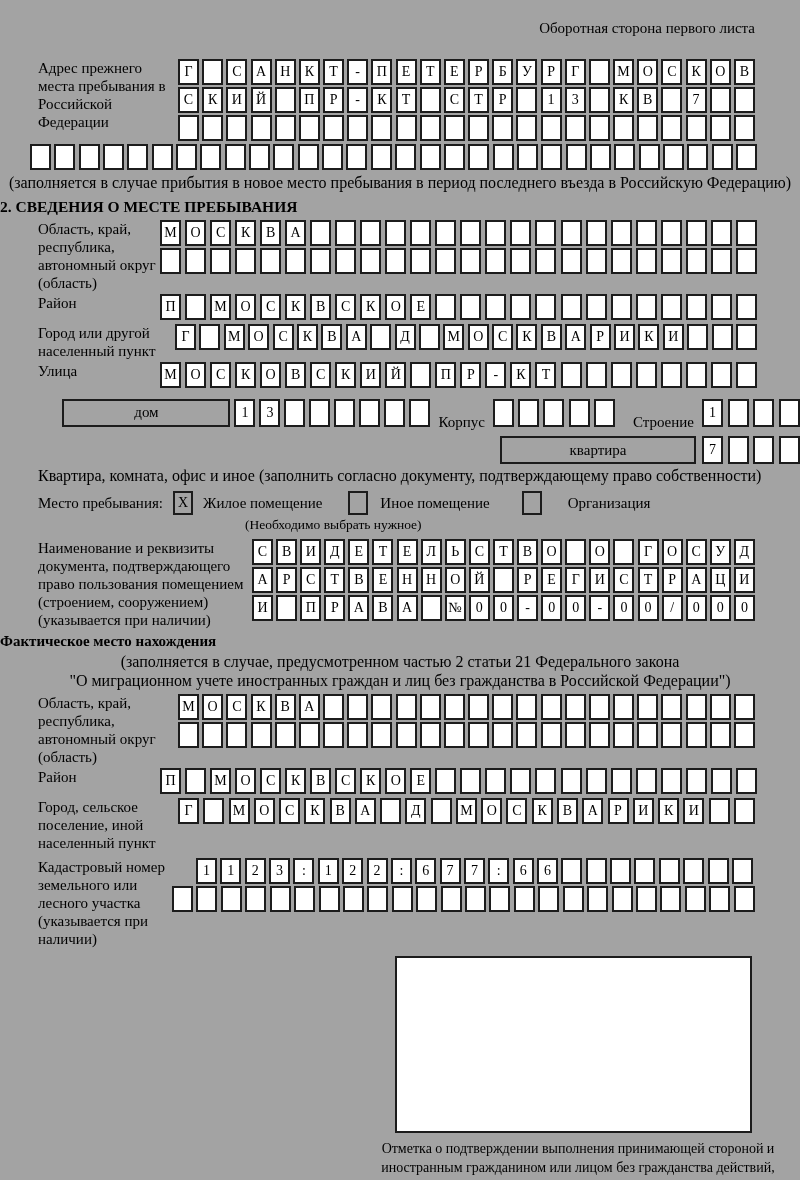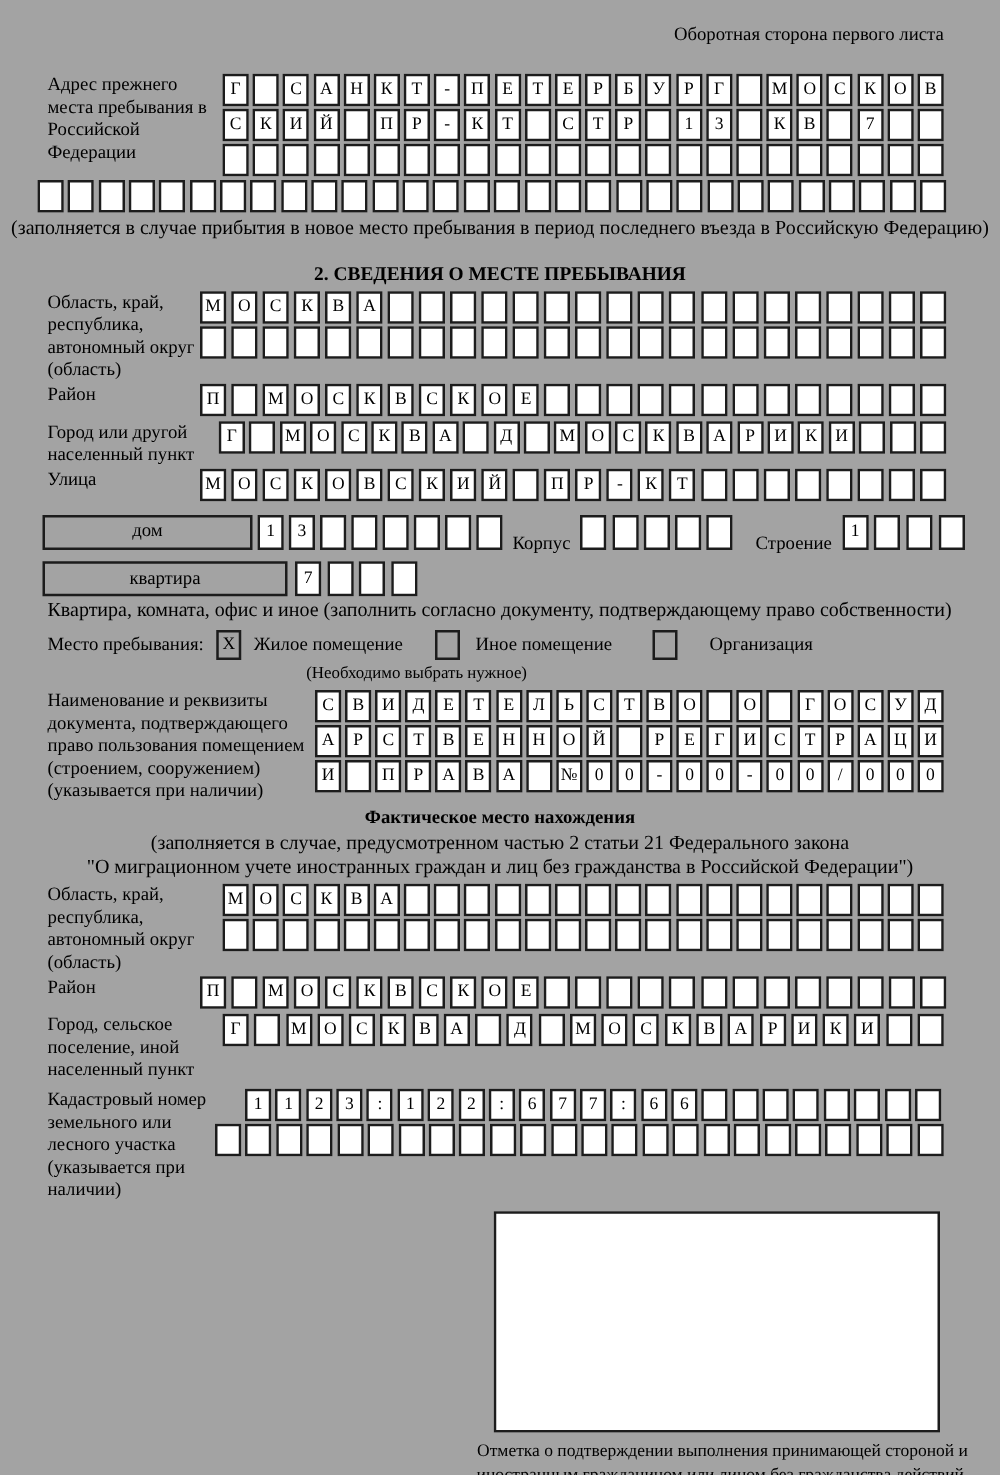--- a/index.html
+++ b/index.html
@@ -31,49 +31,49 @@
   .w557 { width:557px; }
   .w583 { width:583px; }
   .cell {
     width:21px; height:26px; border:2px solid #1c1c1c; background:#fff;
     display:flex; align-items:center; justify-content:center;
     font-size:14px; flex-shrink:0;
   }
 
   .fullrow { margin:3px 0 0 30px; }
   .caption { font-size:16px; text-align:center; margin-top:4px; }
-  .sec-title { font-weight:bold; text-align:center; font-size:15.5px; margin-top:19px; }
+  .sec-title { font-weight:bold; font-size:15.5px; margin-top:6px; }
 
   .mt2{margin-top:2px;} .mt4{margin-top:4px;} .mt6{margin-top:6px;}
 
   .widebox {
     border:2px solid #1c1c1c; height:28px;
     display:flex; align-items:center; justify-content:center;
     font-size:15px; flex-shrink:0;
   }
-  .domrow, .kvrow { display:flex; align-items:center; margin-left:34px; }
+  .domrow, .kvrow { display:flex; align-items:center; margin-left:34px;justify-content:flex-end; }
   .dombox { width:168px; }
   .kvbox  { width:196px; }
   .inline-lbl { font-size:15px; padding:0 8px; white-space:nowrap;margin-top:20px; }
   .domcells { width:196px; margin-left:4px; }
   .korpcells { width:122px; }
   .strcells { width:98px; }
   .kvcells { width:98px; margin-left:6px; }
   .domrow .cell, .kvrow .cell { height:28px; }
 
   .chkrow { display:flex; align-items:center; margin-left:38px; margin-top:6px; }
   .chk {
     width:20px; height:24px; border:2px solid #1c1c1c;
     display:flex; align-items:center; justify-content:center;
     font-size:14px; flex-shrink:0;
   }
   .chkrow .lbl { font-size:15px; }
   .hint { font-size:13.5px; margin:2px 0 0 245px; }
 
-  .f-title { font-weight:bold; text-align:center; font-size:15px; margin-top:4px; }
+  .f-title { font-weight:bold; font-size:15px; margin-top:4px; }
   .f-cap { font-size:16px; text-align:center; margin-top:3px; }
 
   .indent15 { margin-left:15px; }
   .indent18 { margin-left:18px; }
   .indentn6 { margin-left:-6px; }
 
   .stamp-box {
     width:357px; height:177px; border:2px solid #1c1c1c;
     margin:8px 0 0 395px; background:#fff;
   }

